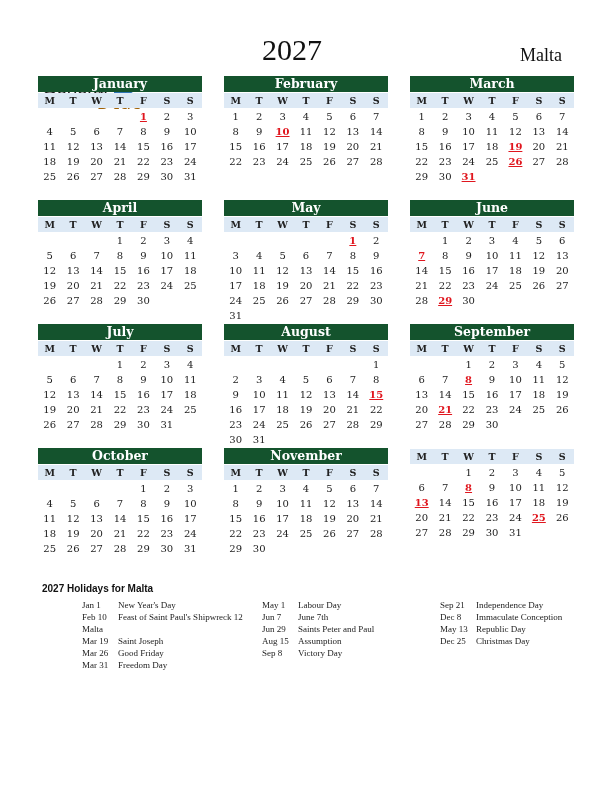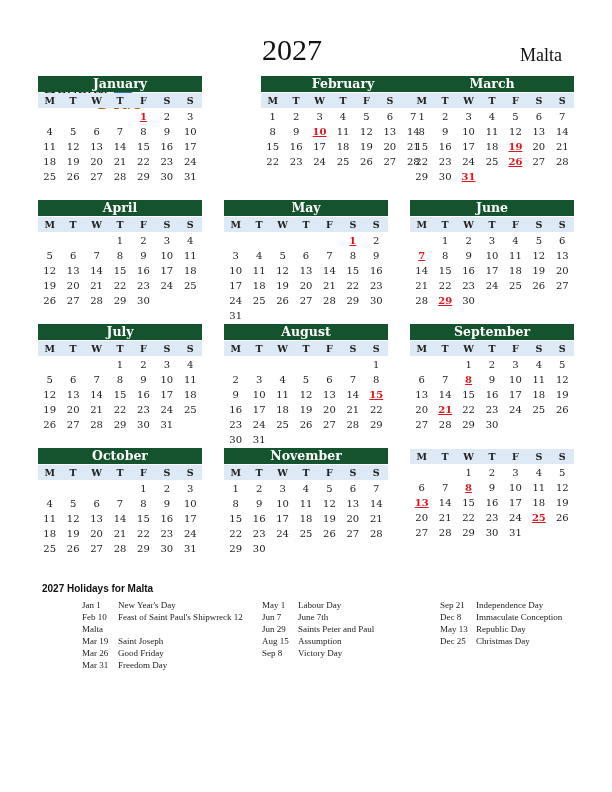--- a/index.html
+++ b/index.html
@@ -77,21 +77,21 @@
         <span class="">24</span>
         <span class="">25</span>
         <span class="">26</span>
         <span class="">27</span>
         <span class="">28</span>
         <span class="">29</span>
         <span class="">30</span>
         <span class="">31</span>
       </div>
     </div>
-    <div class="month" style="left: 224px; top: 76px; margin-left: 37px;">
+    <div class="month" style="left: 224px; top: 76px;">
       <div class="mhead">February</div>
       <div class="wk">
         <span>M</span>
         <span>T</span>
         <span>W</span>
         <span>T</span>
         <span>F</span>
         <span>S</span>
         <span>S</span>
       </div>

